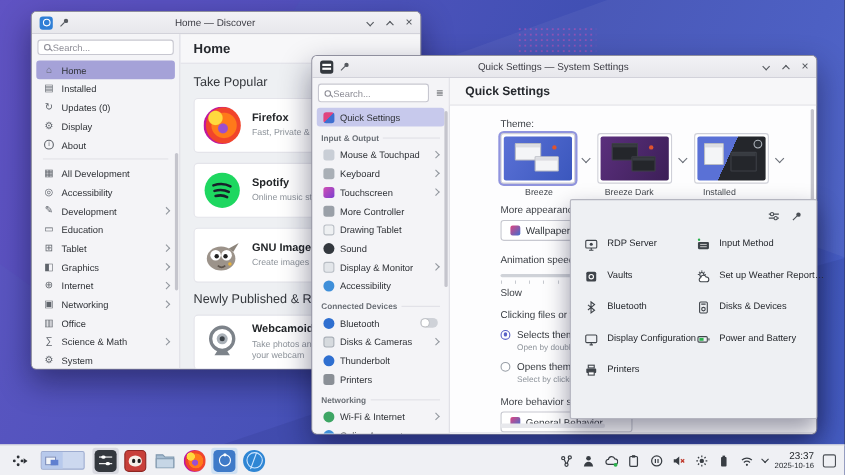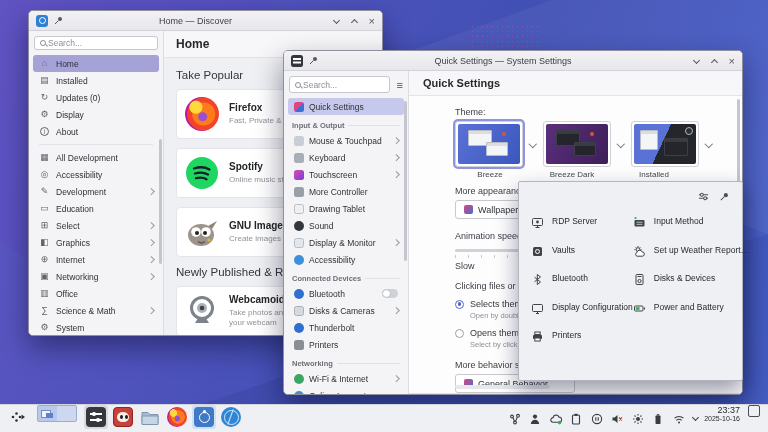--- a/index.html
+++ b/index.html
@@ -137,21 +137,21 @@
   .picons{margin-left:auto;display:flex;gap:10px;align-items:center;}
   .hsvg{width:11px;height:11px;stroke:#4a4f55;stroke-width:1.1;fill:none;}
   .pcols{display:flex;padding:10px 12px 0;}
   .pcol{display:flex;flex-direction:column;gap:13.5px;width:104px;}
   .pcol.r{width:100px;}
   .pitem{display:flex;align-items:flex-start;gap:8px;font-size:8.5px;color:#26292e;height:15px;white-space:nowrap;}
   .psvg{width:13px;height:13px;stroke:#3f444a;stroke-width:1;fill:none;flex:none;}
 
   
   .bar{position:absolute;left:0;right:0;bottom:0;height:28px;background:#eff0f4;border-top:1px solid #d4d5dc;
-    display:flex;padding:0 6px;gap:3px;z-index:40;}
+    display:flex;align-items:center;padding:0 6px;gap:3px;z-index:40;}
   .tbtn{width:24px;height:24px;border-radius:3px;display:flex;align-items:center;justify-content:center;flex:none;}
   .tbtn.active{background:#d9dae1;}
   .tbtn.activeblue{background:#d0e1f3;}
   .pager{width:40px;height:17px;background:#ccd8ef;border:1px solid #9dacd0;border-radius:2px;display:flex;margin:0 4px;flex:none;}
   .pcell{flex:1;position:relative;}
   .pcell.cur{background:#b7c9ec;}
   .pcell.cur::before{content:"";position:absolute;left:3px;top:4px;width:8px;height:6px;background:#f2f4f8;border:1px solid #7a8cbb;}
   .pcell.cur::after{content:"";position:absolute;left:8px;top:7px;width:7px;height:5px;background:#5f7fd0;}
   .ticon{width:20px;height:20px;border-radius:4px;position:relative;flex:none;}
   .ti-settings{background:#34383e;}
@@ -242,21 +242,21 @@
           <span class="gic">✎</span>
           <span>Development</span>
           <span class="rchev"></span>
         </div>
         <div class="drow">
           <span class="gic">▭</span>
           <span>Education</span>
         </div>
         <div class="drow">
           <span class="gic">⊞</span>
-          <span>Select</span>
+          <span>Tablet</span>
           <span class="rchev"></span>
         </div>
         <div class="drow">
           <span class="gic">◧</span>
           <span>Graphics</span>
           <span class="rchev"></span>
         </div>
         <div class="drow">
           <span class="gic">⊕</span>
           <span>Internet</span>

